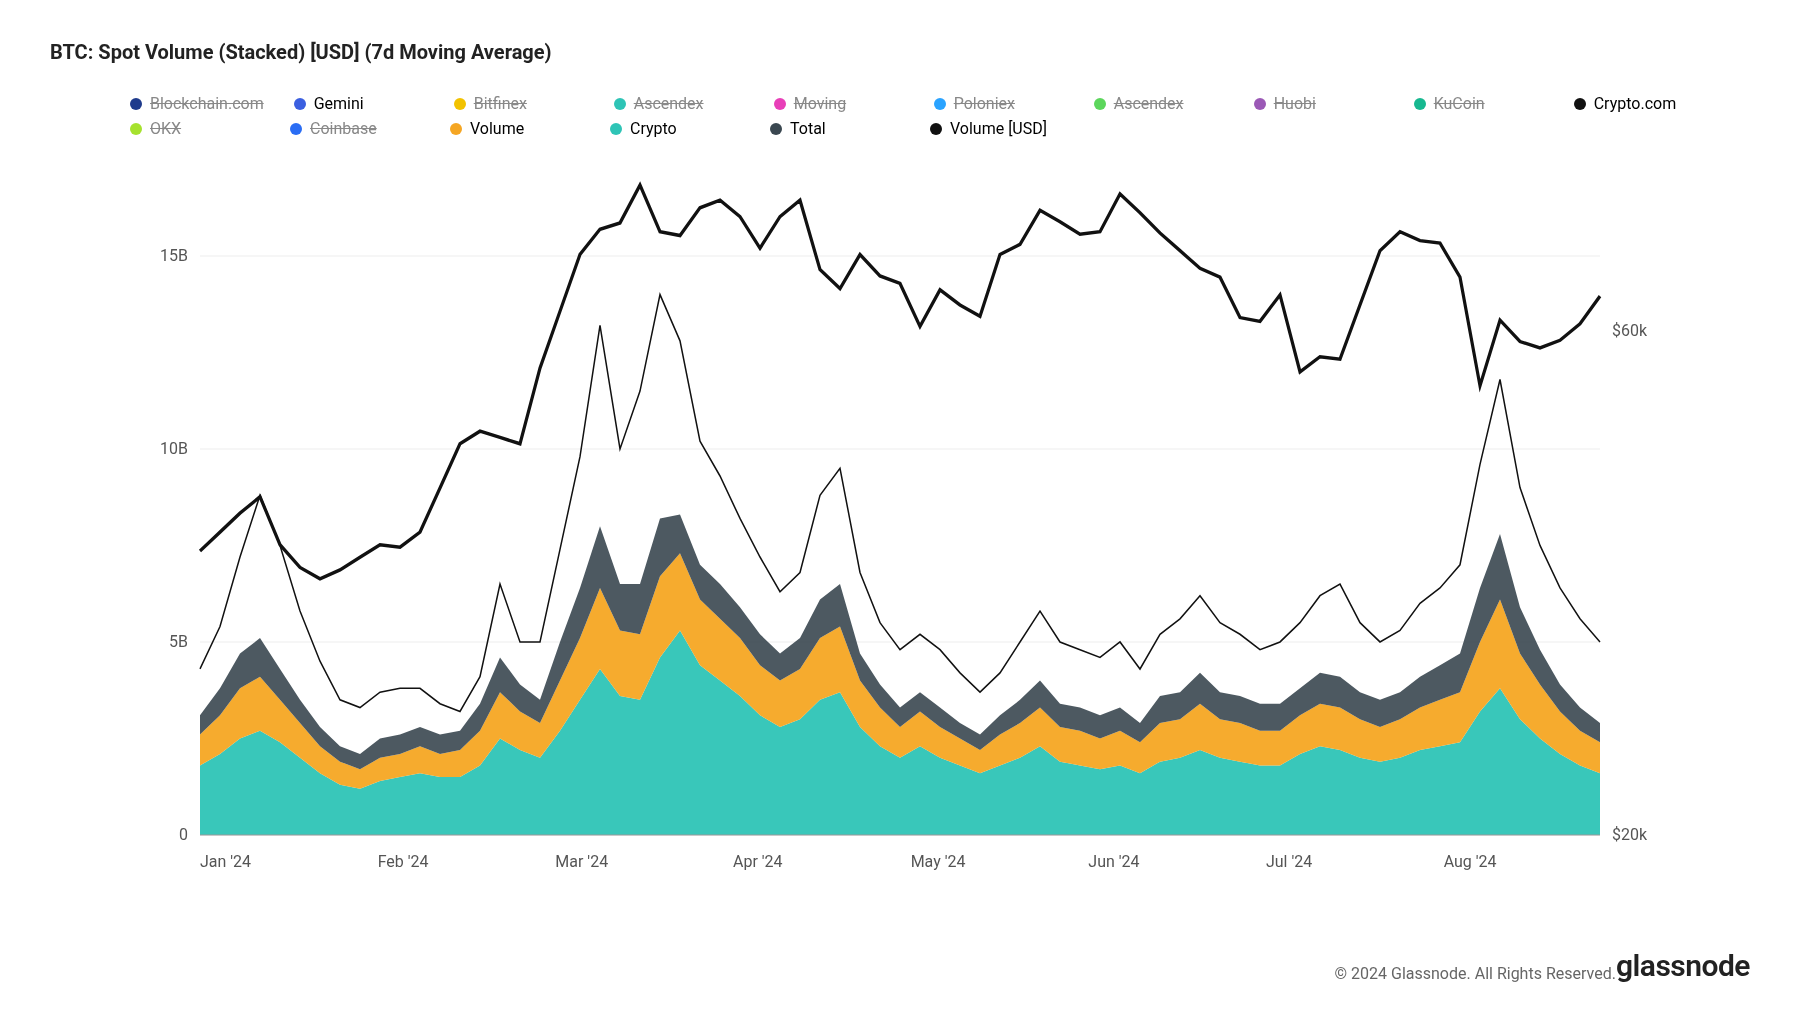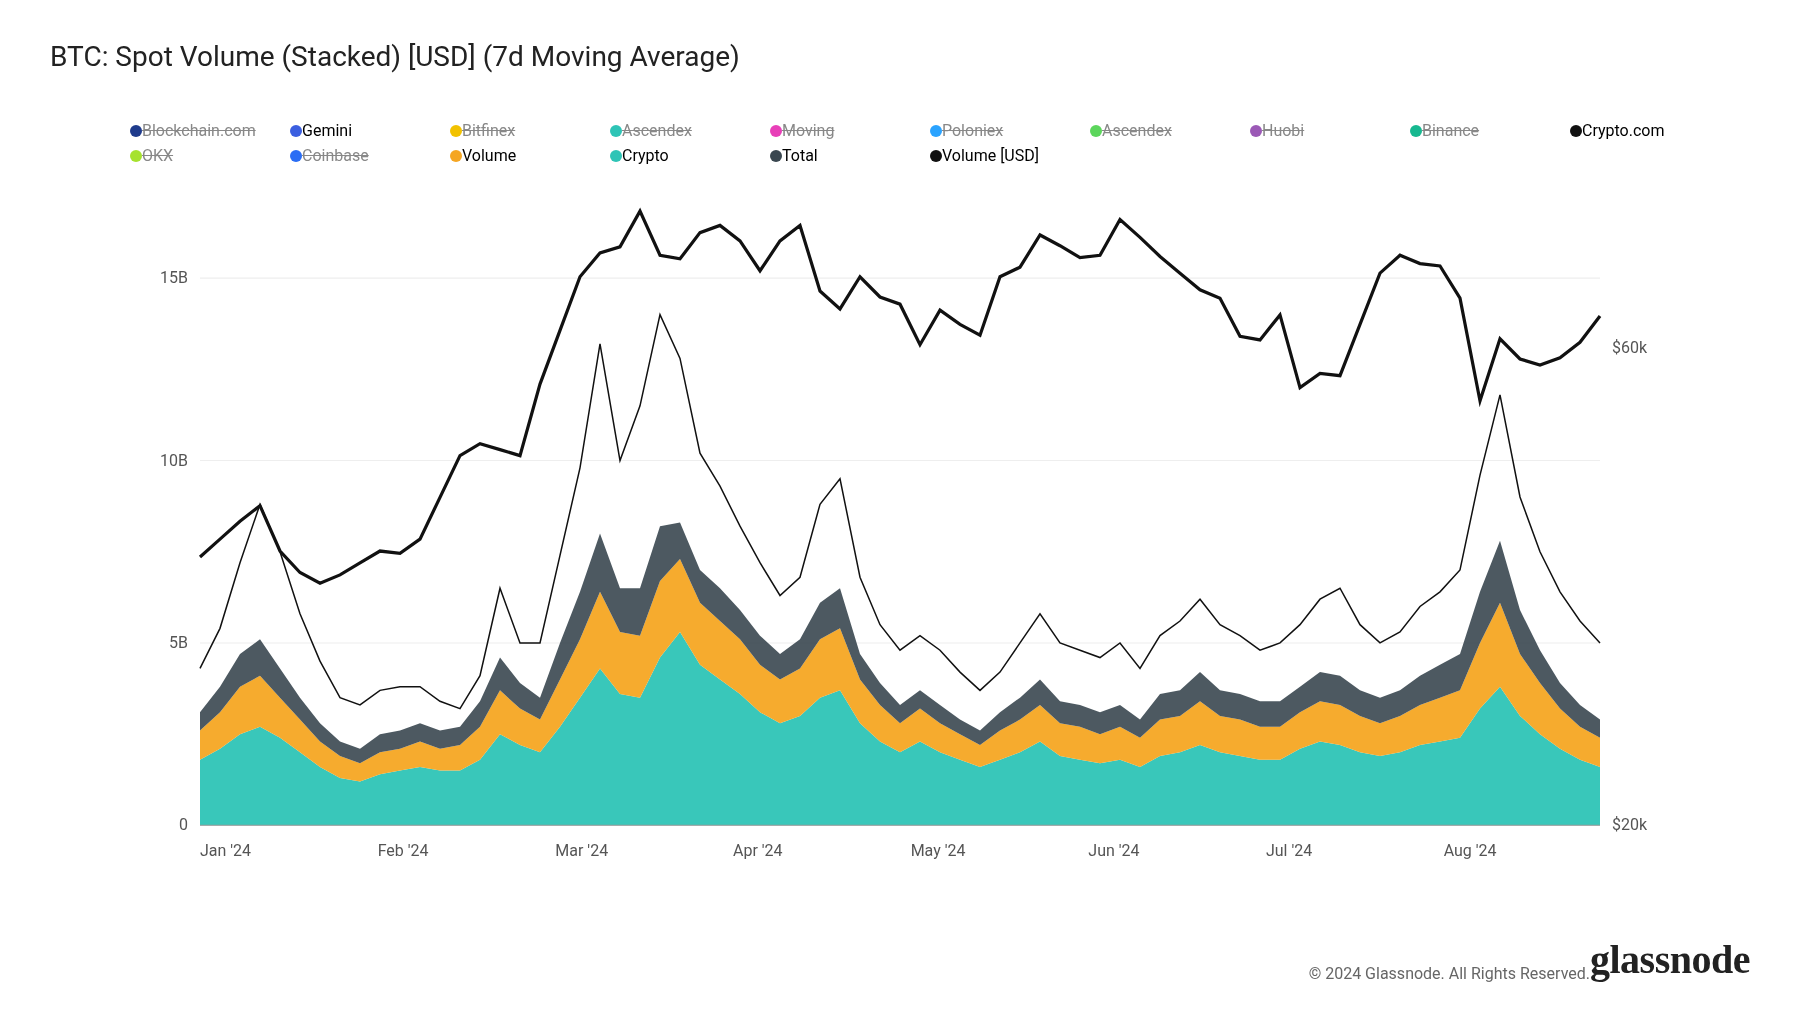--- a/index.html
+++ b/index.html
@@ -6,42 +6,43 @@
   body {
     font-family: -apple-system, BlinkMacSystemFont, "Segoe UI", Roboto, Helvetica, Arial, sans-serif;
     background: #fff;
     width: 1800px;
     height: 1013px;
     padding: 40px 50px 30px 50px;
     display: flex;
     flex-direction: column;
   }
   .title {
-    font-size: 28px;
-    font-weight: 400;
+    font-size: 20px;
+    font-weight: 700;
     color: #222;
-    margin-bottom: 48px;
+    margin-bottom: 30px;
   }
   .chart-wrap {
     flex: 1;
     position: relative;
     display: flex;
     flex-direction: column;
   }
   .legend {
     display: flex;
     flex-wrap: wrap;
     gap: 6px 30px;
     padding-left: 80px;
     margin-bottom: 10px;
     font-size: 16px;
   }
   .legend-item {
     display: flex;
     align-items: center;
+    gap: 8px;
     min-width: 130px;
   }
   .swatch {
     width: 12px; height: 12px; border-radius: 50%;
     display: inline-block;
   }
   .strike { text-decoration: line-through; color: #888; }
   .plot-area {
     flex: 1;
     position: relative;
@@ -54,25 +55,24 @@
   }
   .footer {
     display: flex;
     justify-content: flex-end;
     align-items: flex-end;
     margin-top: 30px;
     font-size: 16px;
     color: #666;
   }
   .brand {
-    font-size: 40px;
+    font-size: 30px;
     font-weight: 600;
     color: #222;
     letter-spacing: -0.5px;
-    font-family: Liberation Serif, serif;
   }
   .ytick, .xtick, .y2tick {
     font-size: 16px;
     fill: #555;
   }
 </style>
 </head>
 <body>
 
 <div class="title">BTC: Spot Volume (Stacked) [USD] (7d Moving Average)</div>
@@ -106,21 +106,21 @@
       <div class="legend-item">
         <span class="swatch" style="background: rgb(92, 214, 92);"></span>
         <span class="strike">Ascendex</span>
       </div>
       <div class="legend-item">
         <span class="swatch" style="background: rgb(155, 89, 182);"></span>
         <span class="strike">Huobi</span>
       </div>
       <div class="legend-item">
         <span class="swatch" style="background: rgb(23, 184, 144);"></span>
-        <span class="strike">Binance</span>
+        <span class="strike">KuCoin</span>
       </div>
       <div class="legend-item">
         <span class="swatch" style="background: rgb(17, 17, 17);"></span>
         <span>Crypto.com</span>
       </div>
       <div class="legend-item">
         <span class="swatch" style="background: rgb(166, 226, 46);"></span>
         <span class="strike">OKX</span>
       </div>
       <div class="legend-item">

